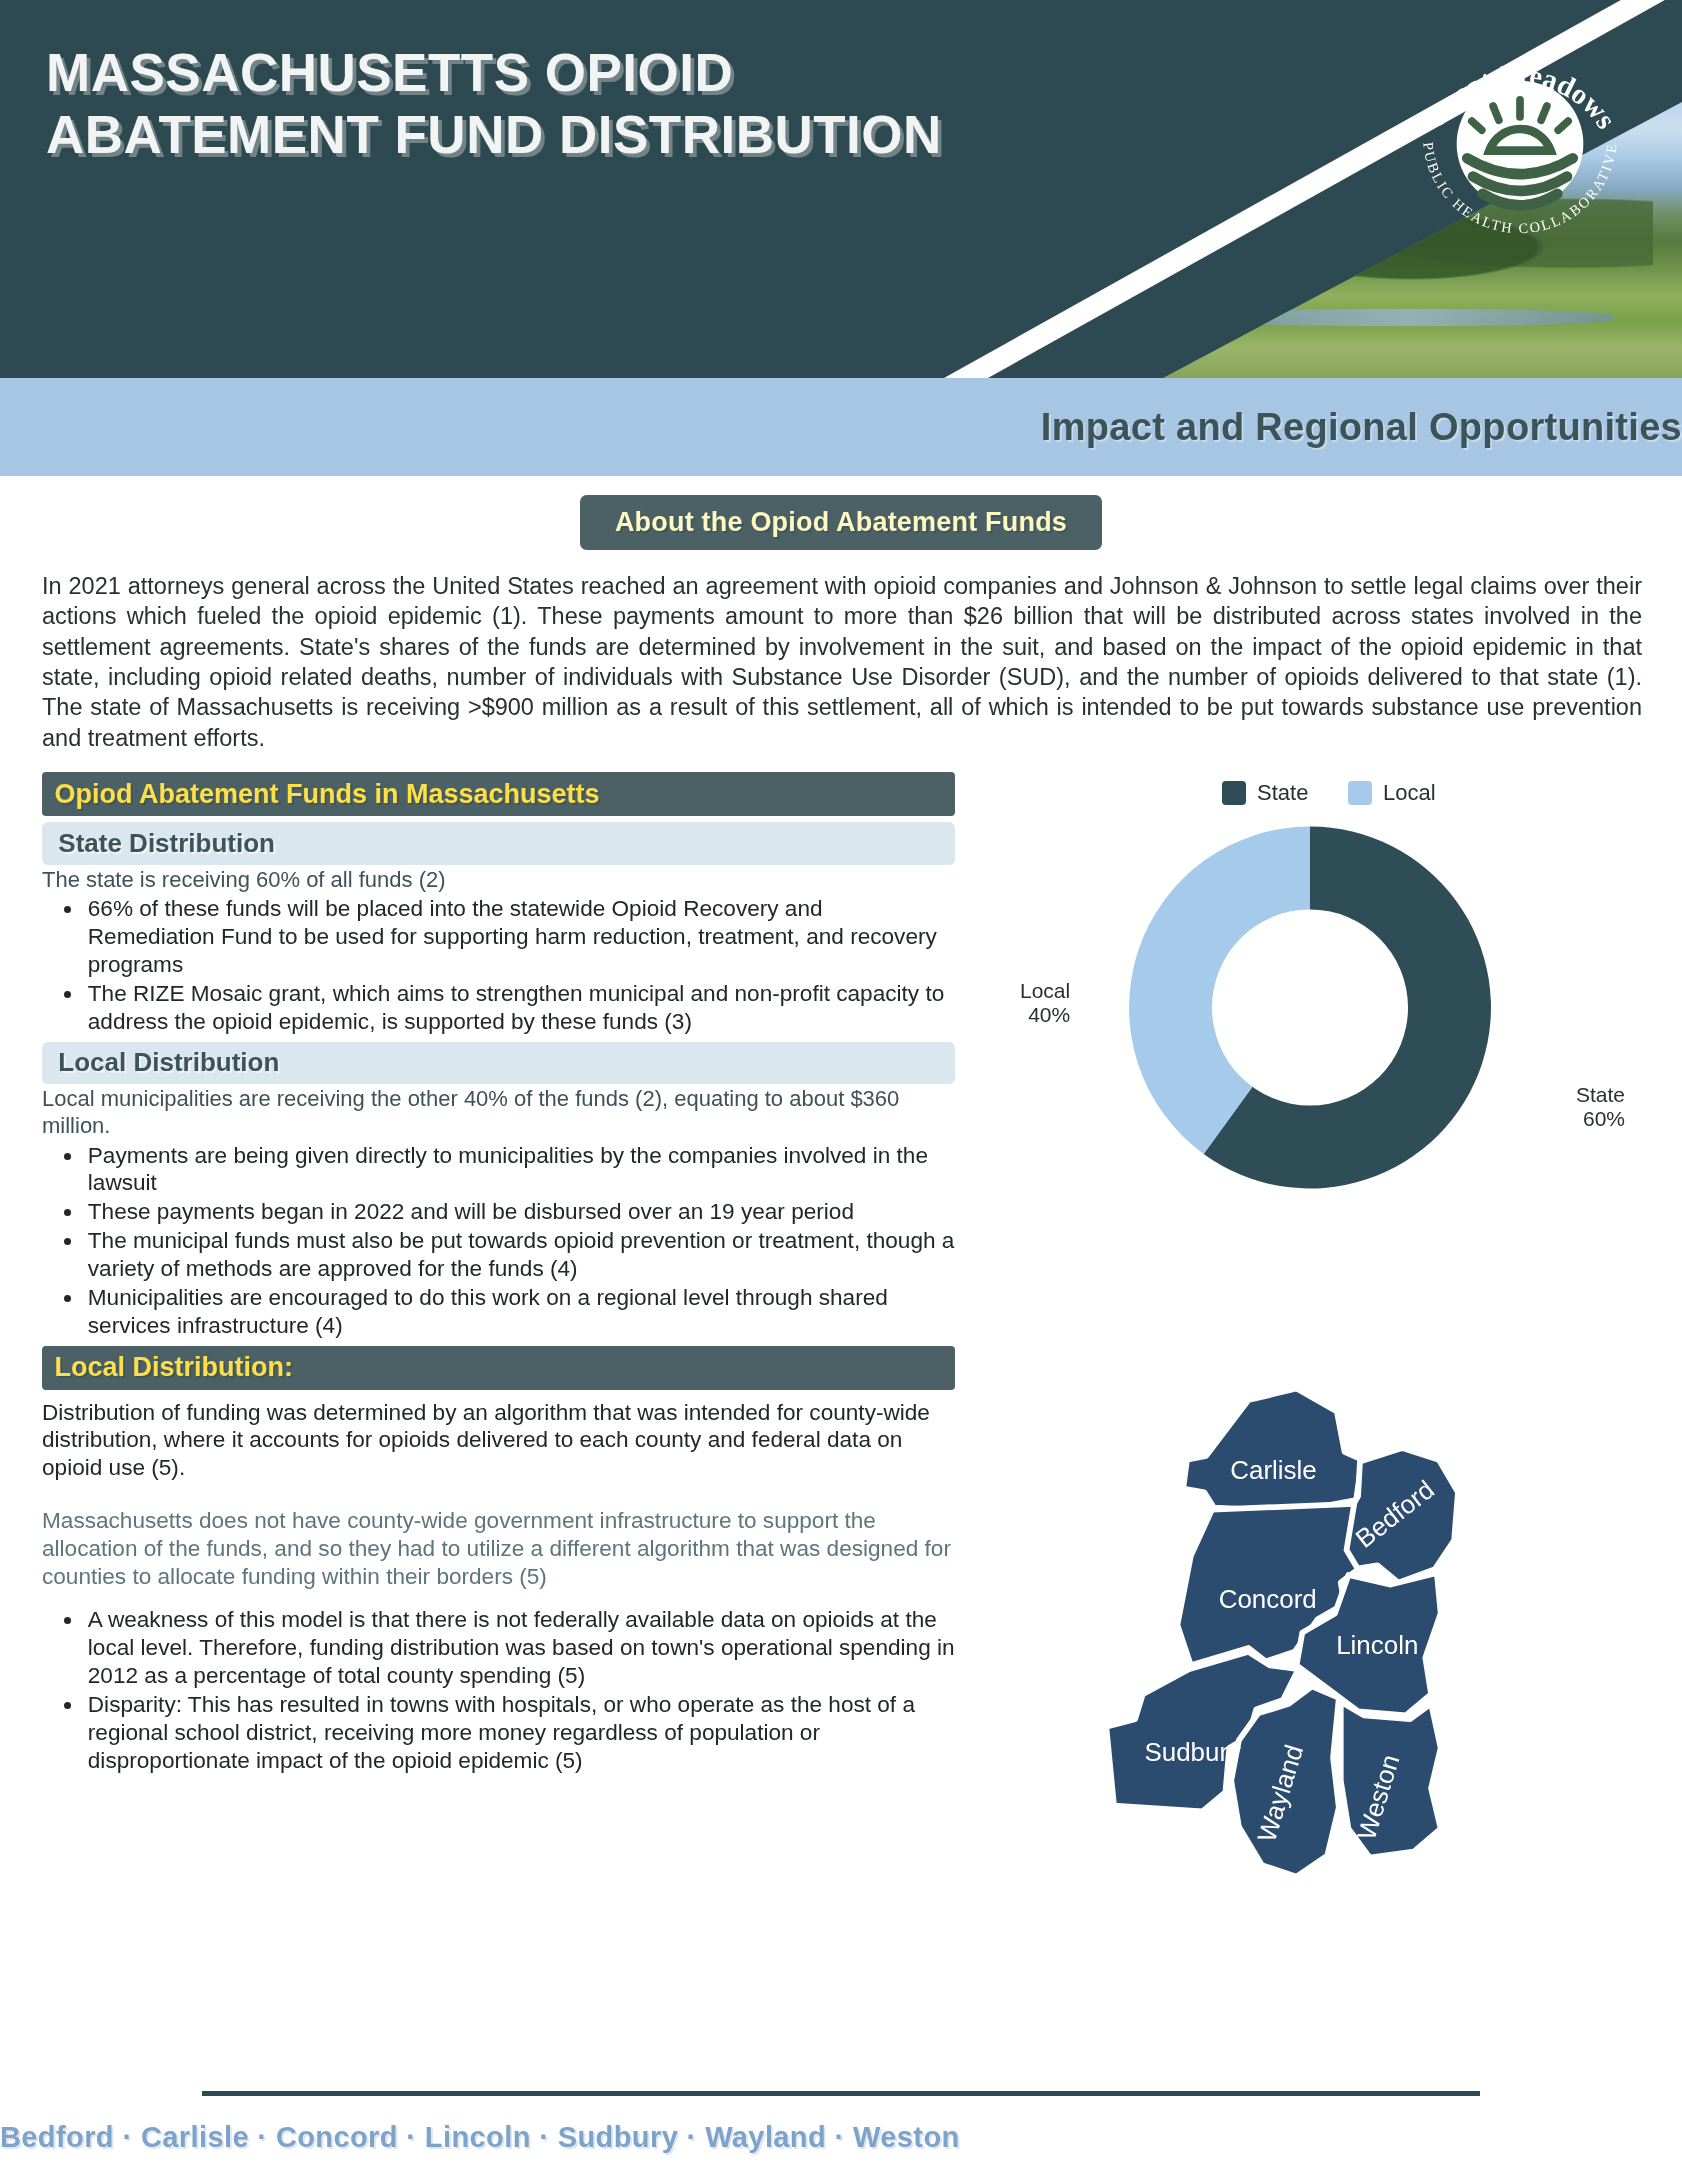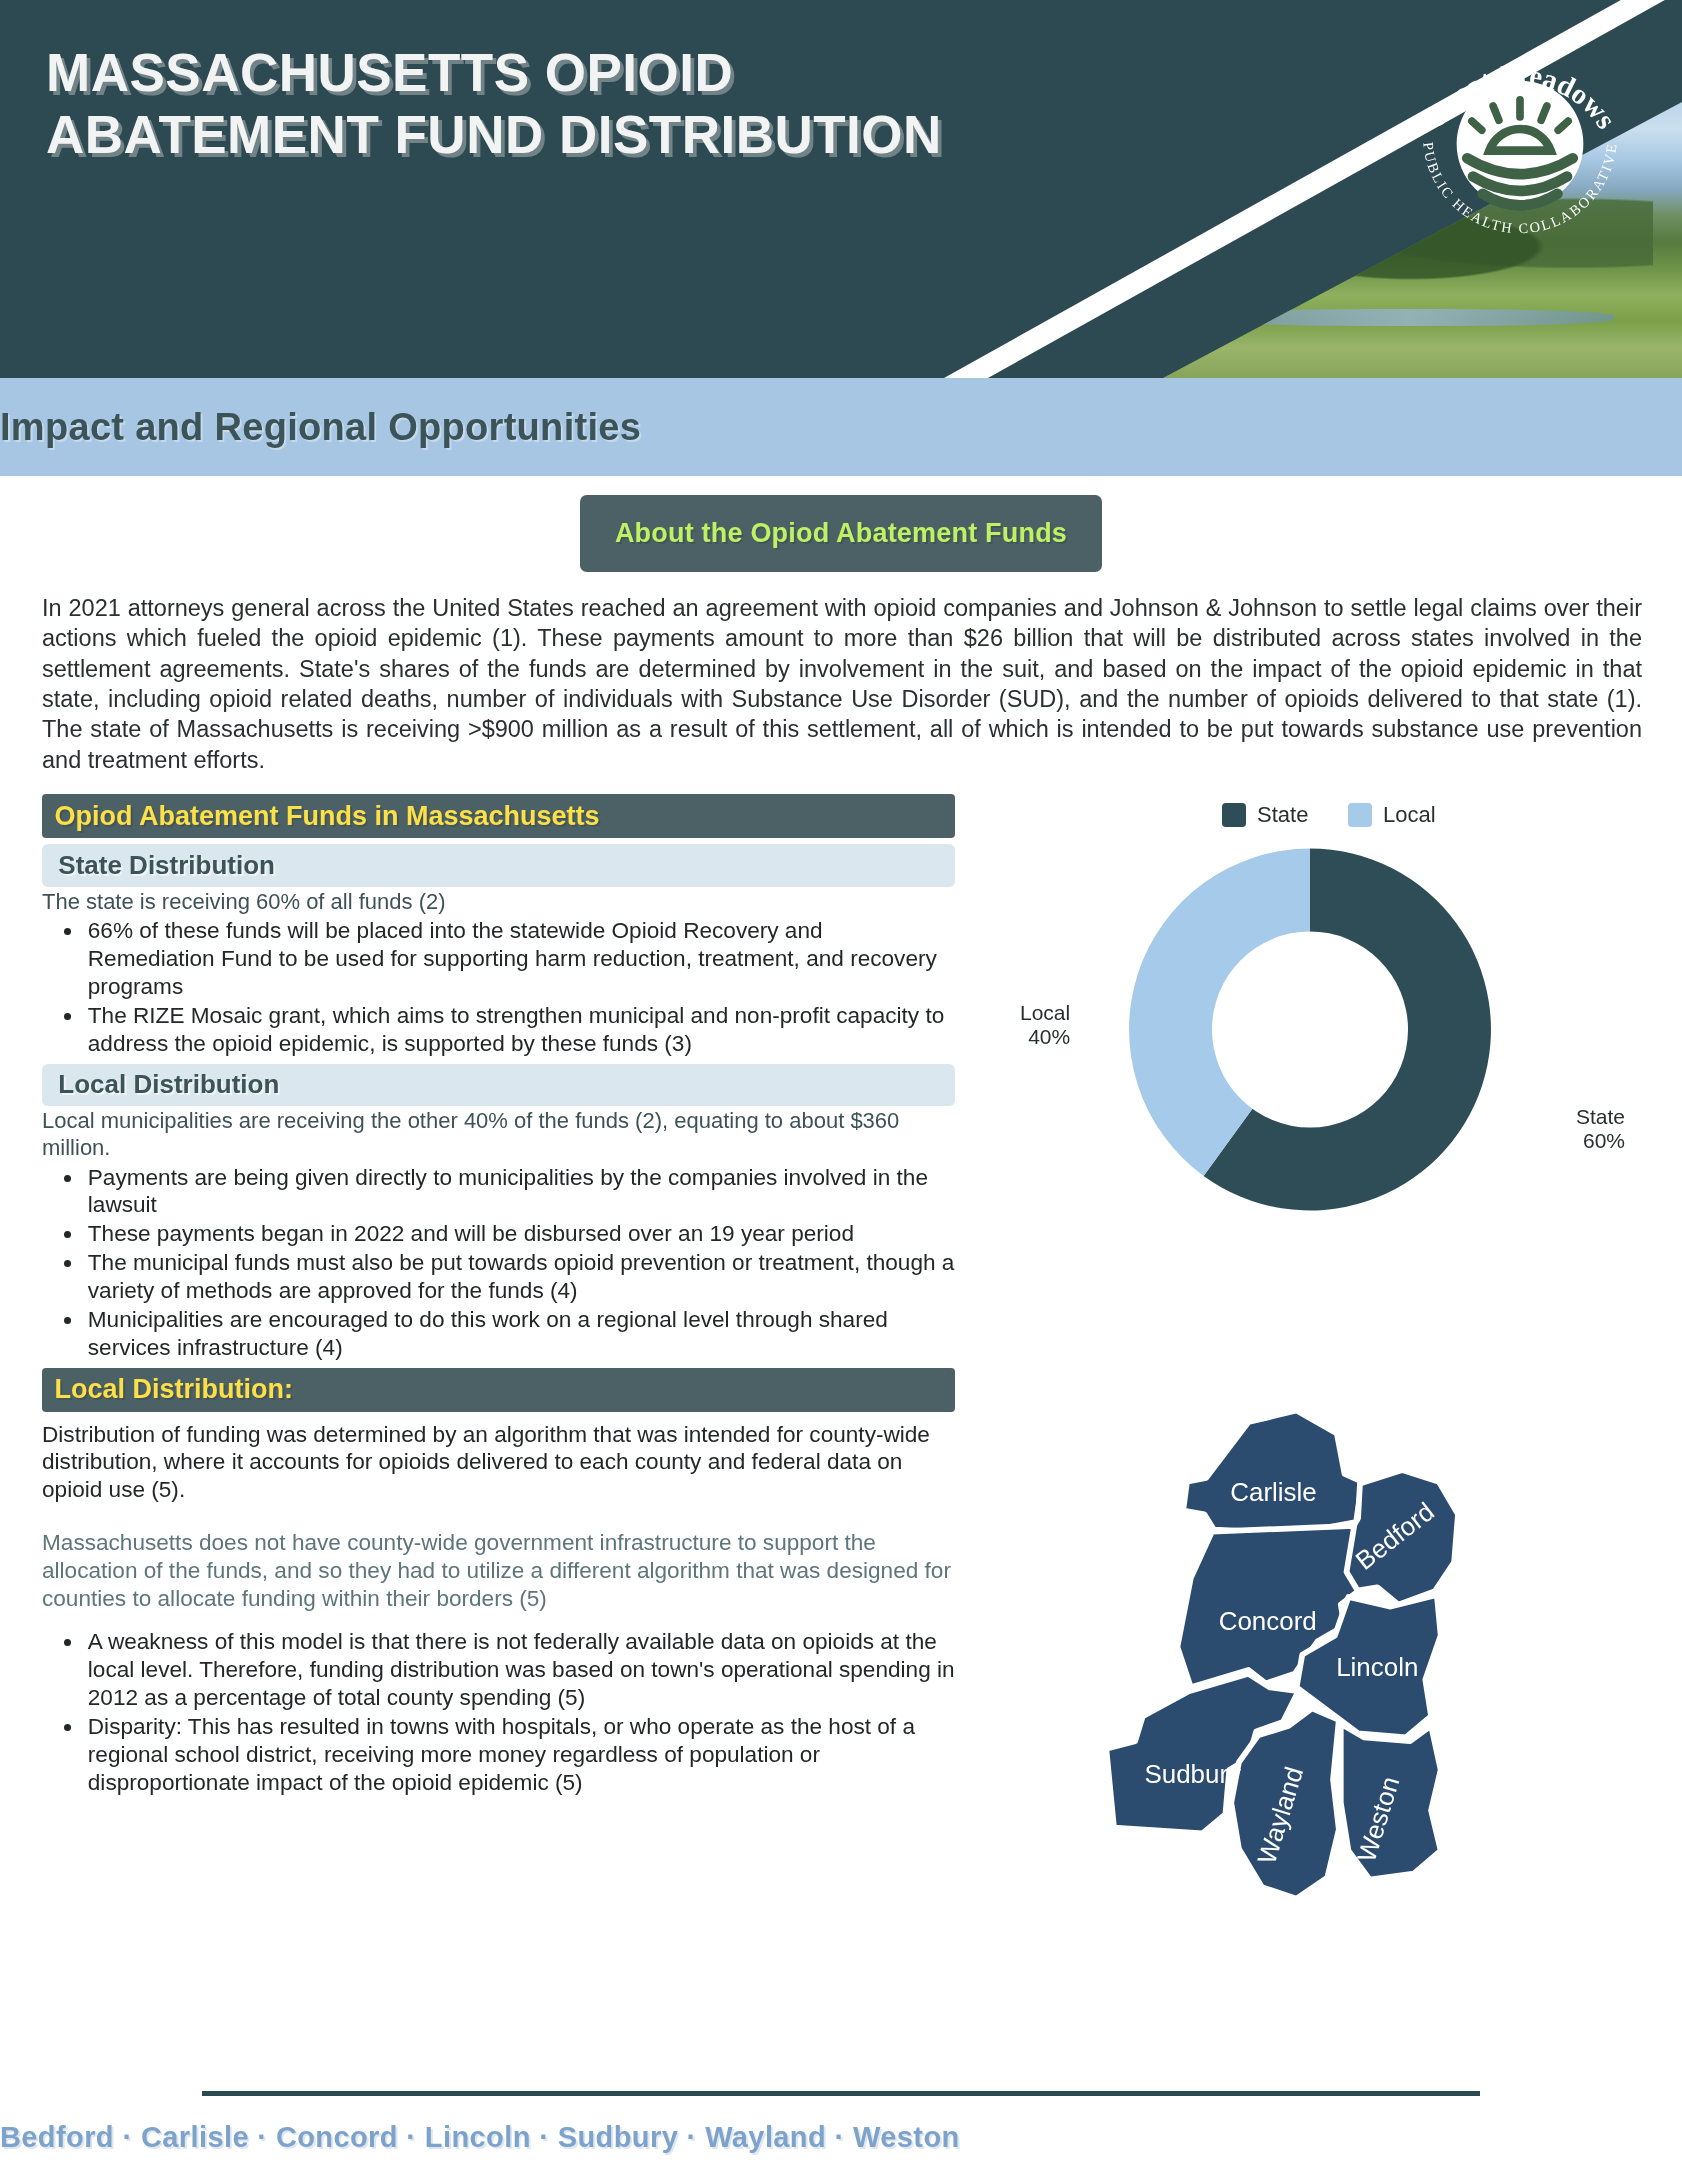--- a/index.html
+++ b/index.html
@@ -85,40 +85,40 @@
     z-index: 5;
   }
 
   
   .banner {
     width: 1682px;
     height: 98px;
     background: #a7c6e3;
     display: flex;
     align-items: center;
-    justify-content: flex-start;
+    justify-content: flex-end;
   }
   .banner-text {
     font-size: 38px;
     font-weight: bold;
     color: #3c5358;
     letter-spacing: 0.3px;
     text-shadow: 1.9px 1.9px 0 rgba(255,255,255,.35);
   }
 
   
   .about-pill-row {
     display: flex; justify-content: center;
     margin-top: 19px;
   }
   .about-pill {
     background: #4b6166;
-    color: #bef264;
+    color: #fef9c3;
     border-radius: 6.7px;
-    padding: 23px 35px;
+    padding: 12px 35px;
     font-size: 27px;
     font-weight: bold;
     letter-spacing: 0.2px;
     text-shadow: 1.9px 1.9px 0 rgba(0,0,0,.12);
   }
 
   
   .intro {
     margin: 21px 40px 0 42px;
     font-size: 23.5px;

